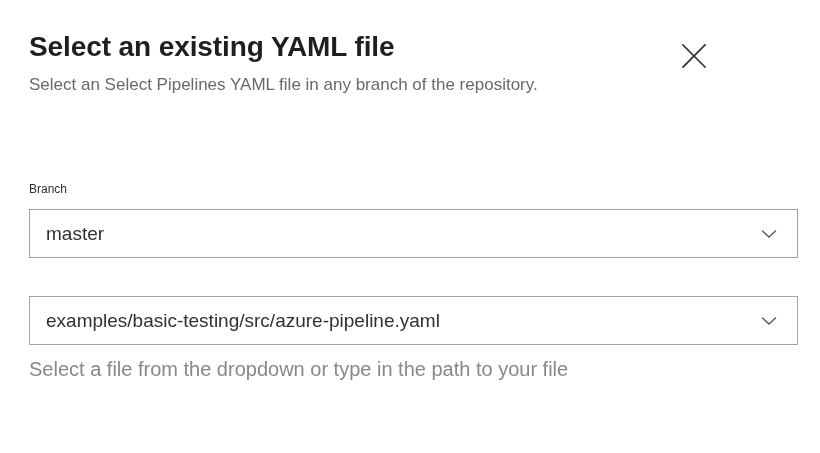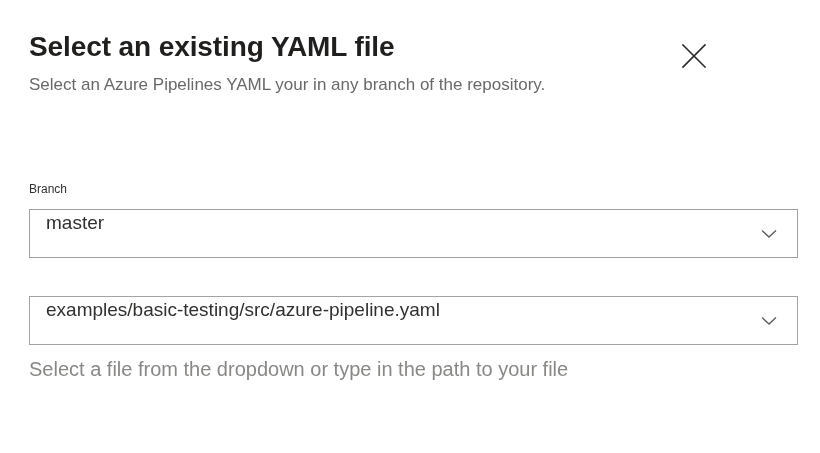--- a/index.html
+++ b/index.html
@@ -88,21 +88,21 @@
     margin-bottom: 9px;
   }
 
   .combo {
     position: relative;
     box-sizing: border-box;
     width: 769px;
     height: 49px;
     background: #ffffff;
     display: flex;
-    align-items: flex-start;
+    align-items: center;
     cursor: pointer;
   }
 
   .combo-default {
     border: 1px solid #a19f9d;
   }
 
   .combo-focused {
     border: 1px solid #a3a3a3;
   }
@@ -144,21 +144,21 @@
     font-weight: 400;
   }
 </style>
 </head>
 <body>
 
 <div class="panel">
 
   <div class="panel-header">
     <h1 class="panel-title">Select an existing YAML file</h1>
-    <p class="panel-subtitle">Select an Azure Pipelines YAML your in any branch of the repository.</p>
+    <p class="panel-subtitle">Select an Select Pipelines YAML file in any branch of the repository.</p>
   </div>
 
   <button class="close-button">
     <span>
       <svg width="28" height="28" viewBox="0 0 28 28" aria-hidden="true">
         <path d="M3 3 L25 25 M25 3 L3 25" stroke="#2b2b2b" stroke-width="1.6" fill="none" stroke-linecap="square"></path>
       </svg>
     </span>
   </button>
 

